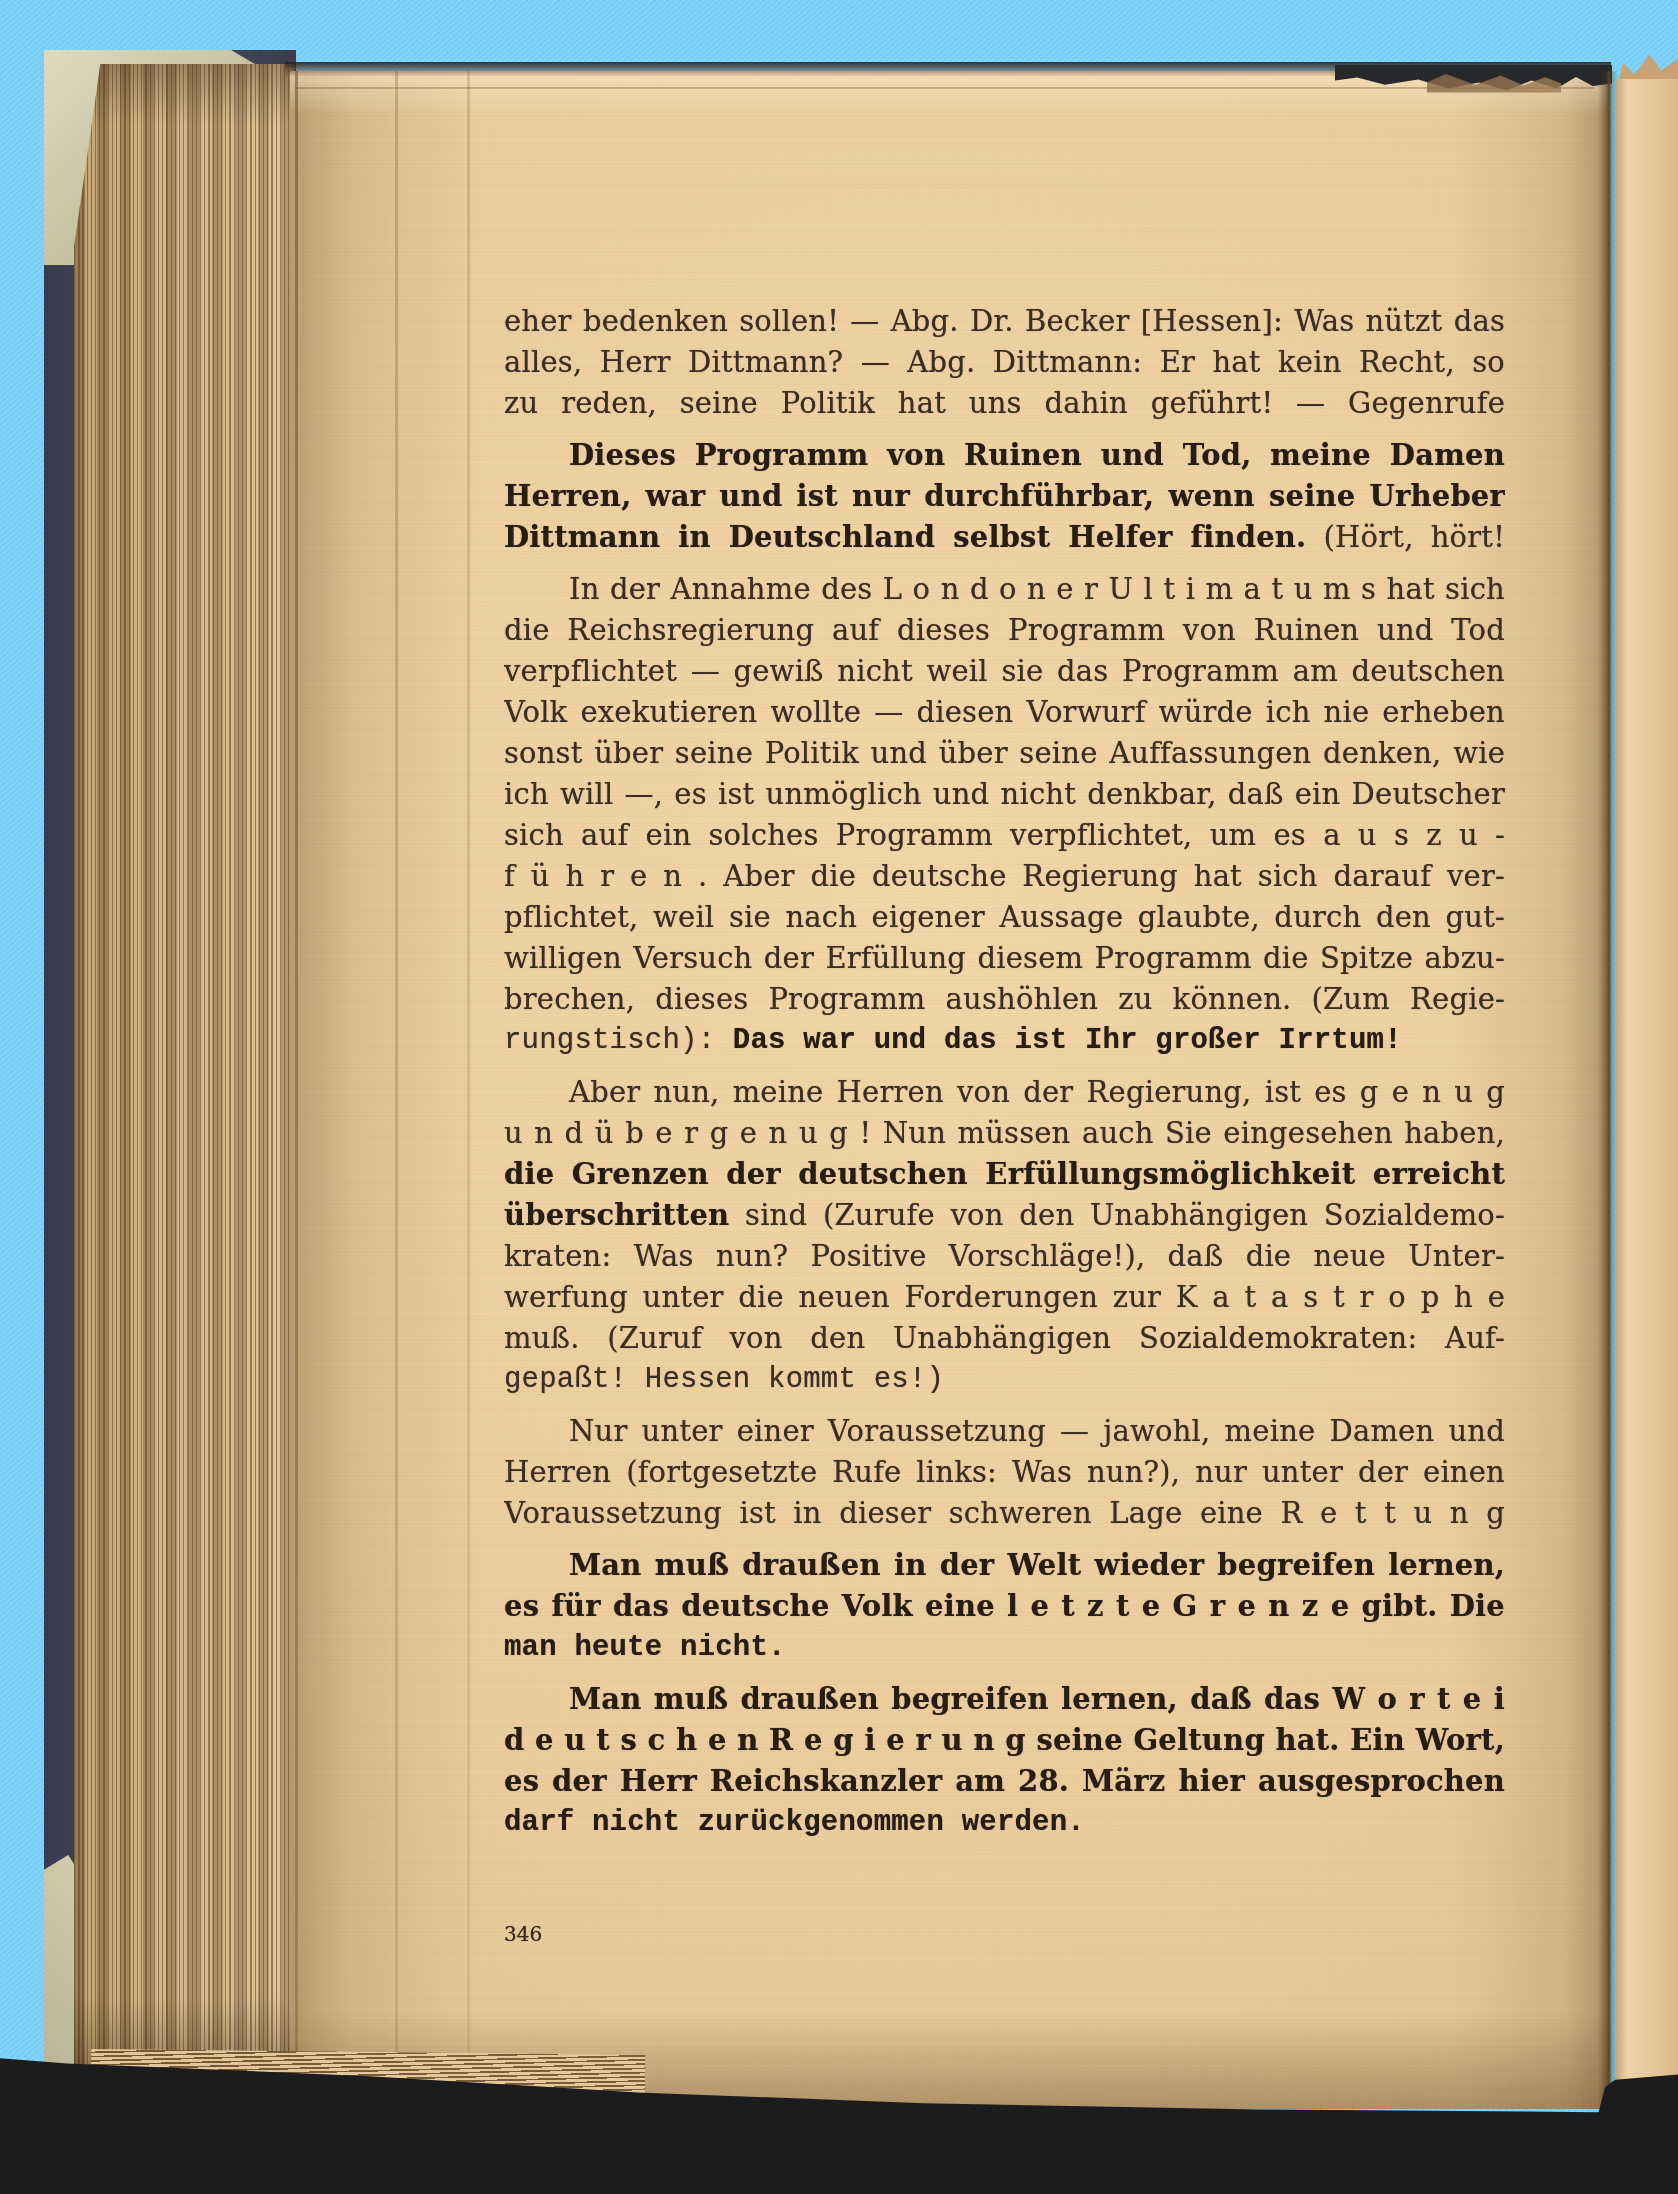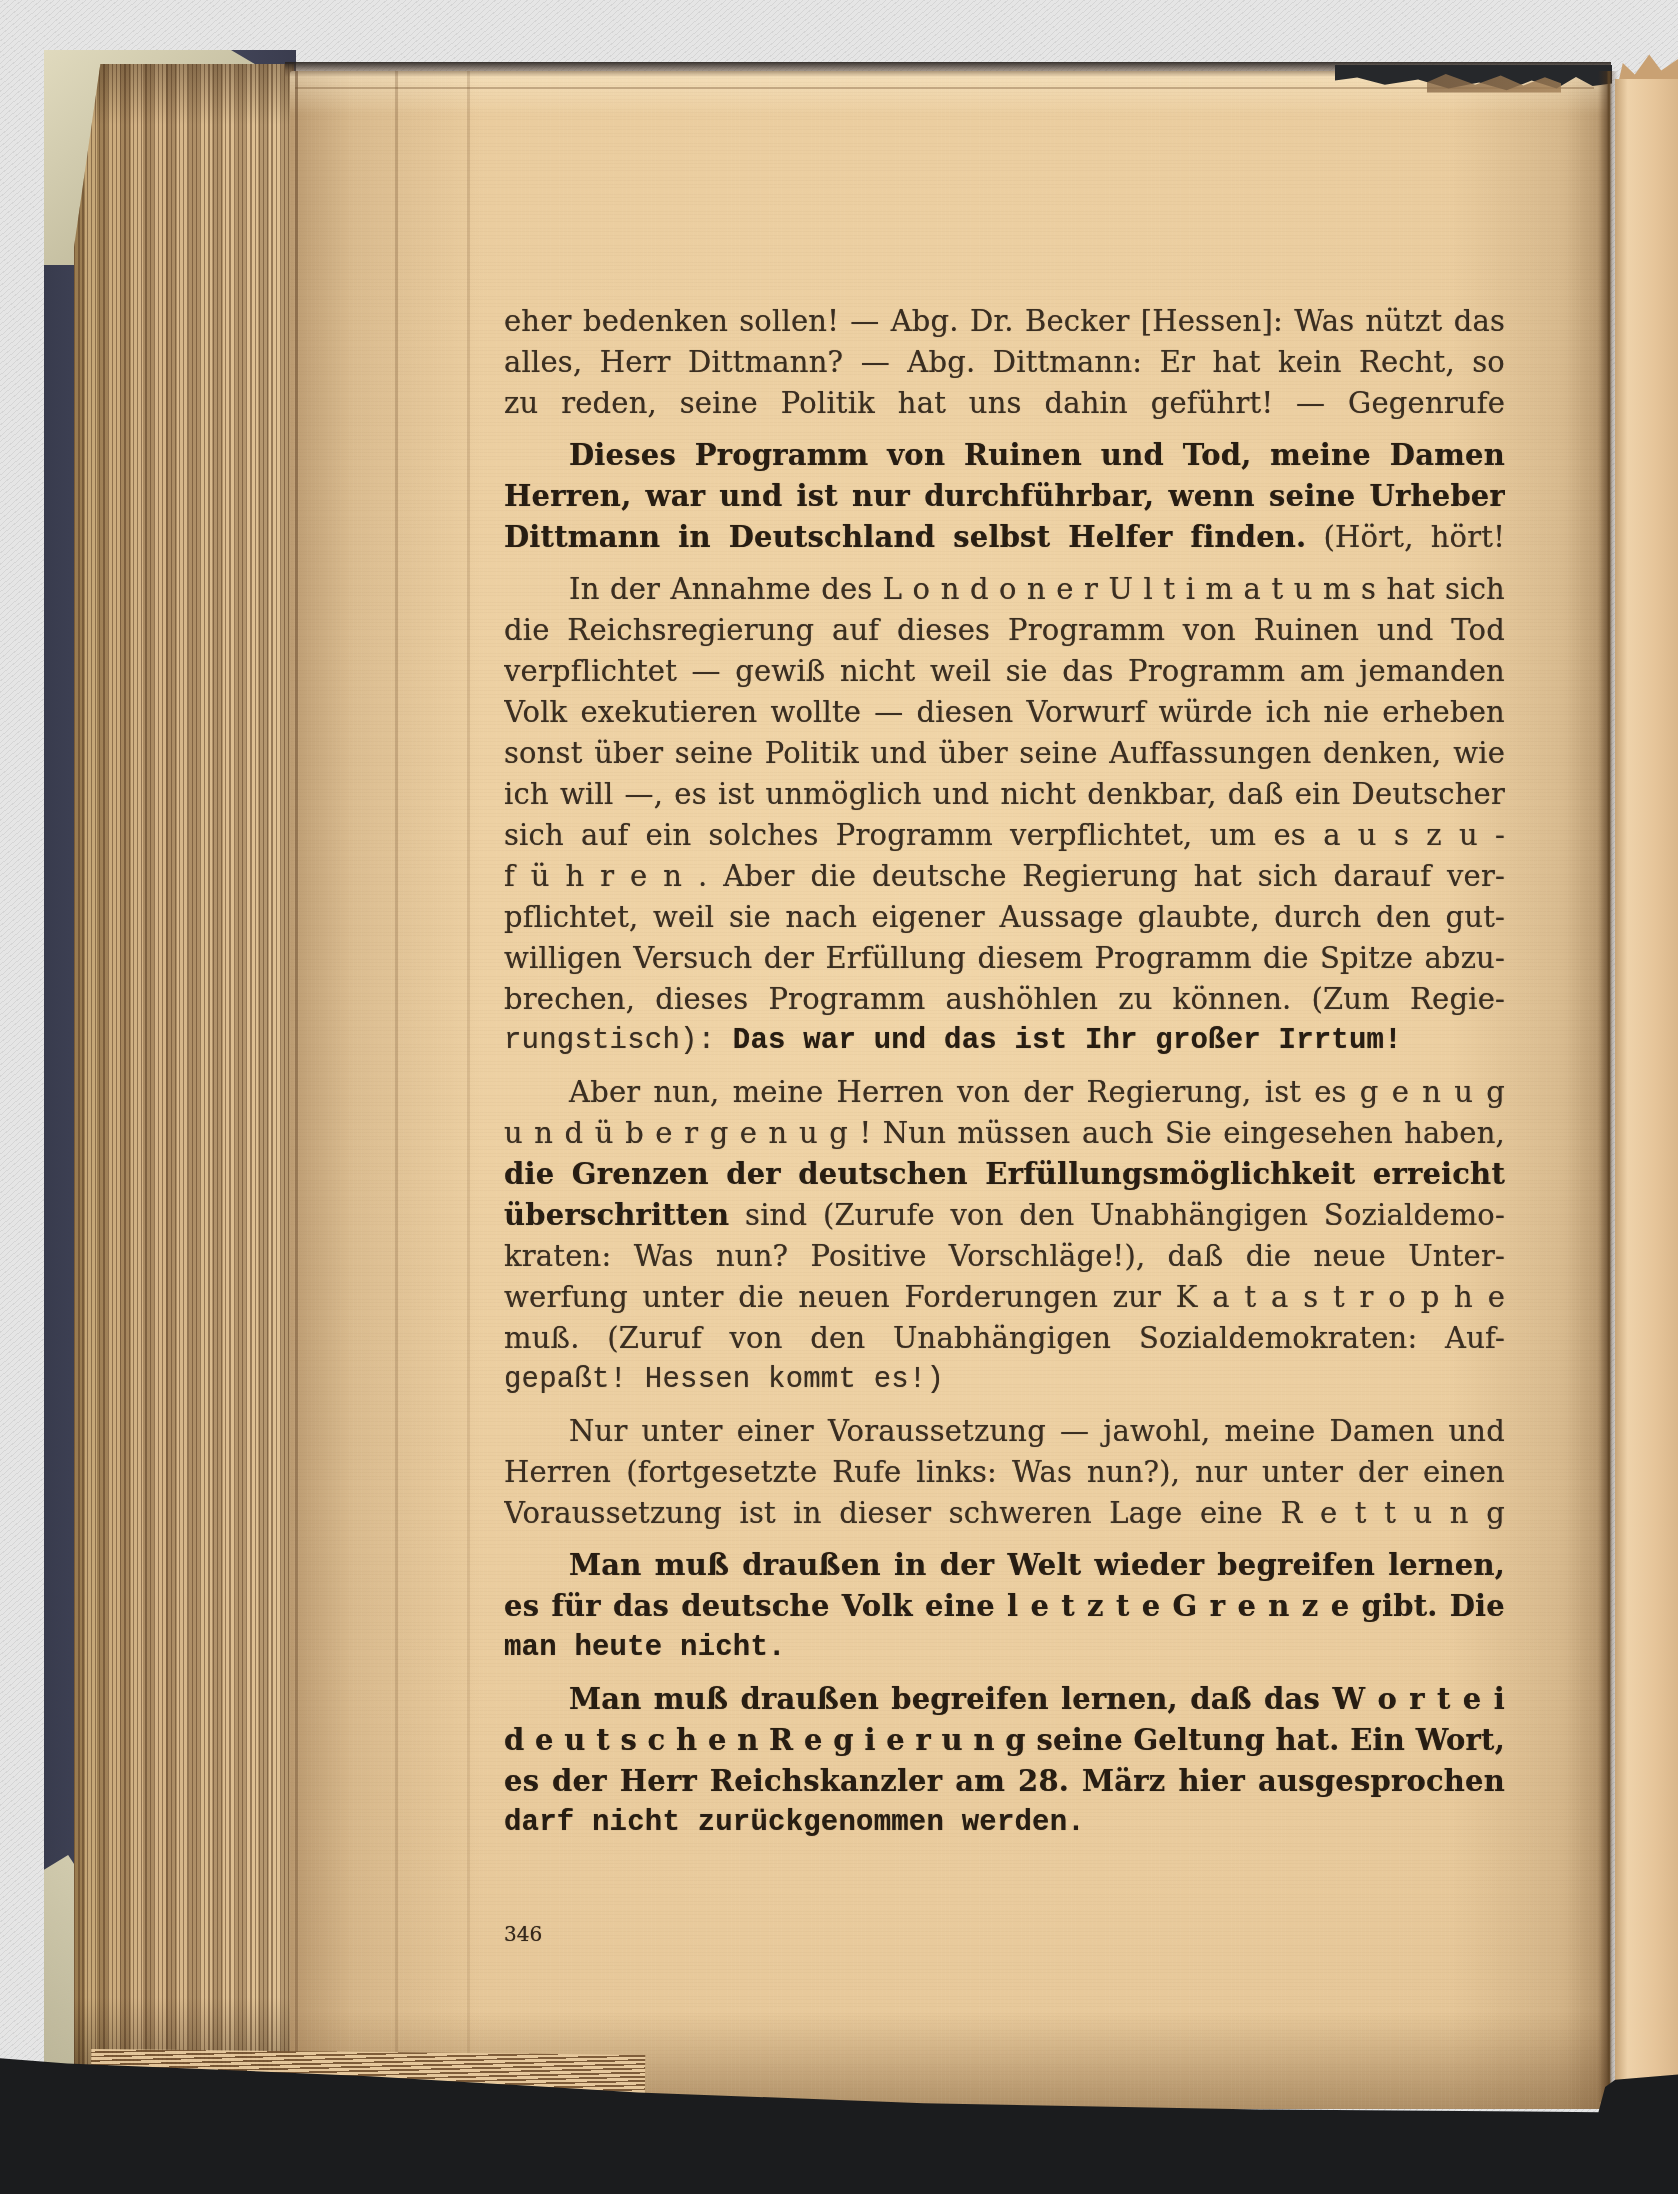--- a/index.html
+++ b/index.html
@@ -1,20 +1,20 @@
 <!DOCTYPE html>
 <html style="font-size:13.4px"><head>
 <meta charset="utf-8">
 <style>
   html,body{margin:0;padding:0;background:#141517;}
   #canvas{
     position:relative;
     width:1679px;height:2194px;
     overflow:hidden;
-    background:#e5e5e5;
+    background:#7dd3fc;
     font-family:"DejaVu Serif","Liberation Serif",serif;
   }
   
   #canvas::before{
     content:"";position:absolute;inset:0;
     background:
       repeating-linear-gradient(47deg, rgba(255,255,255,.018) 0 1.7px, transparent 1.7px 5px),
       repeating-linear-gradient(-41deg, rgba(0,0,0,.07) 0 0.8px, transparent 0.8px 4.2px);
   }
   .abs{position:absolute;}
@@ -162,21 +162,21 @@
 
     <div class="p">
       <div class="ln b ind">Dieses Programm von Ruinen und Tod, meine Damen und</div>
       <div class="ln b">Herren, war und ist nur durchführbar, wenn seine Urheber und</div>
       <div class="ln"><span class="b">Dittmann in Deutschland selbst Helfer finden.</span><span>  (Hört, hört! rechts.)</span></div>
     </div>
 
     <div class="p">
       <div class="ln ind">In der Annahme des L o n d o n e r  U l t i m a t u m s hat sich</div>
       <div class="ln">die Reichsregierung auf dieses Programm von Ruinen und Tod</div>
-      <div class="ln">verpflichtet — gewiß nicht weil sie das Programm am jemanden</div>
+      <div class="ln">verpflichtet — gewiß nicht weil sie das Programm am deutschen</div>
       <div class="ln">Volk exekutieren wollte — diesen Vorwurf würde ich nie erheben</div>
       <div class="ln">sonst über seine Politik und über seine Auffassungen denken, wie</div>
       <div class="ln">ich will —, es ist unmöglich und nicht denkbar, daß ein Deutscher</div>
       <div class="ln">sich auf ein solches Programm verpflichtet, um es  a u s z u -</div>
       <div class="ln">f ü h r e n .  Aber die deutsche Regierung hat sich darauf ver-</div>
       <div class="ln">pflichtet, weil sie nach eigener Aussage glaubte, durch den gut-</div>
       <div class="ln">willigen Versuch der Erfüllung diesem Programm die Spitze abzu-</div>
       <div class="ln">brechen, dieses Programm aushöhlen zu können.  (Zum Regie-</div>
       <div class="ln end"><span>rungstisch): </span><span class="b">Das war und das ist Ihr großer Irrtum!</span></div>
     </div>

